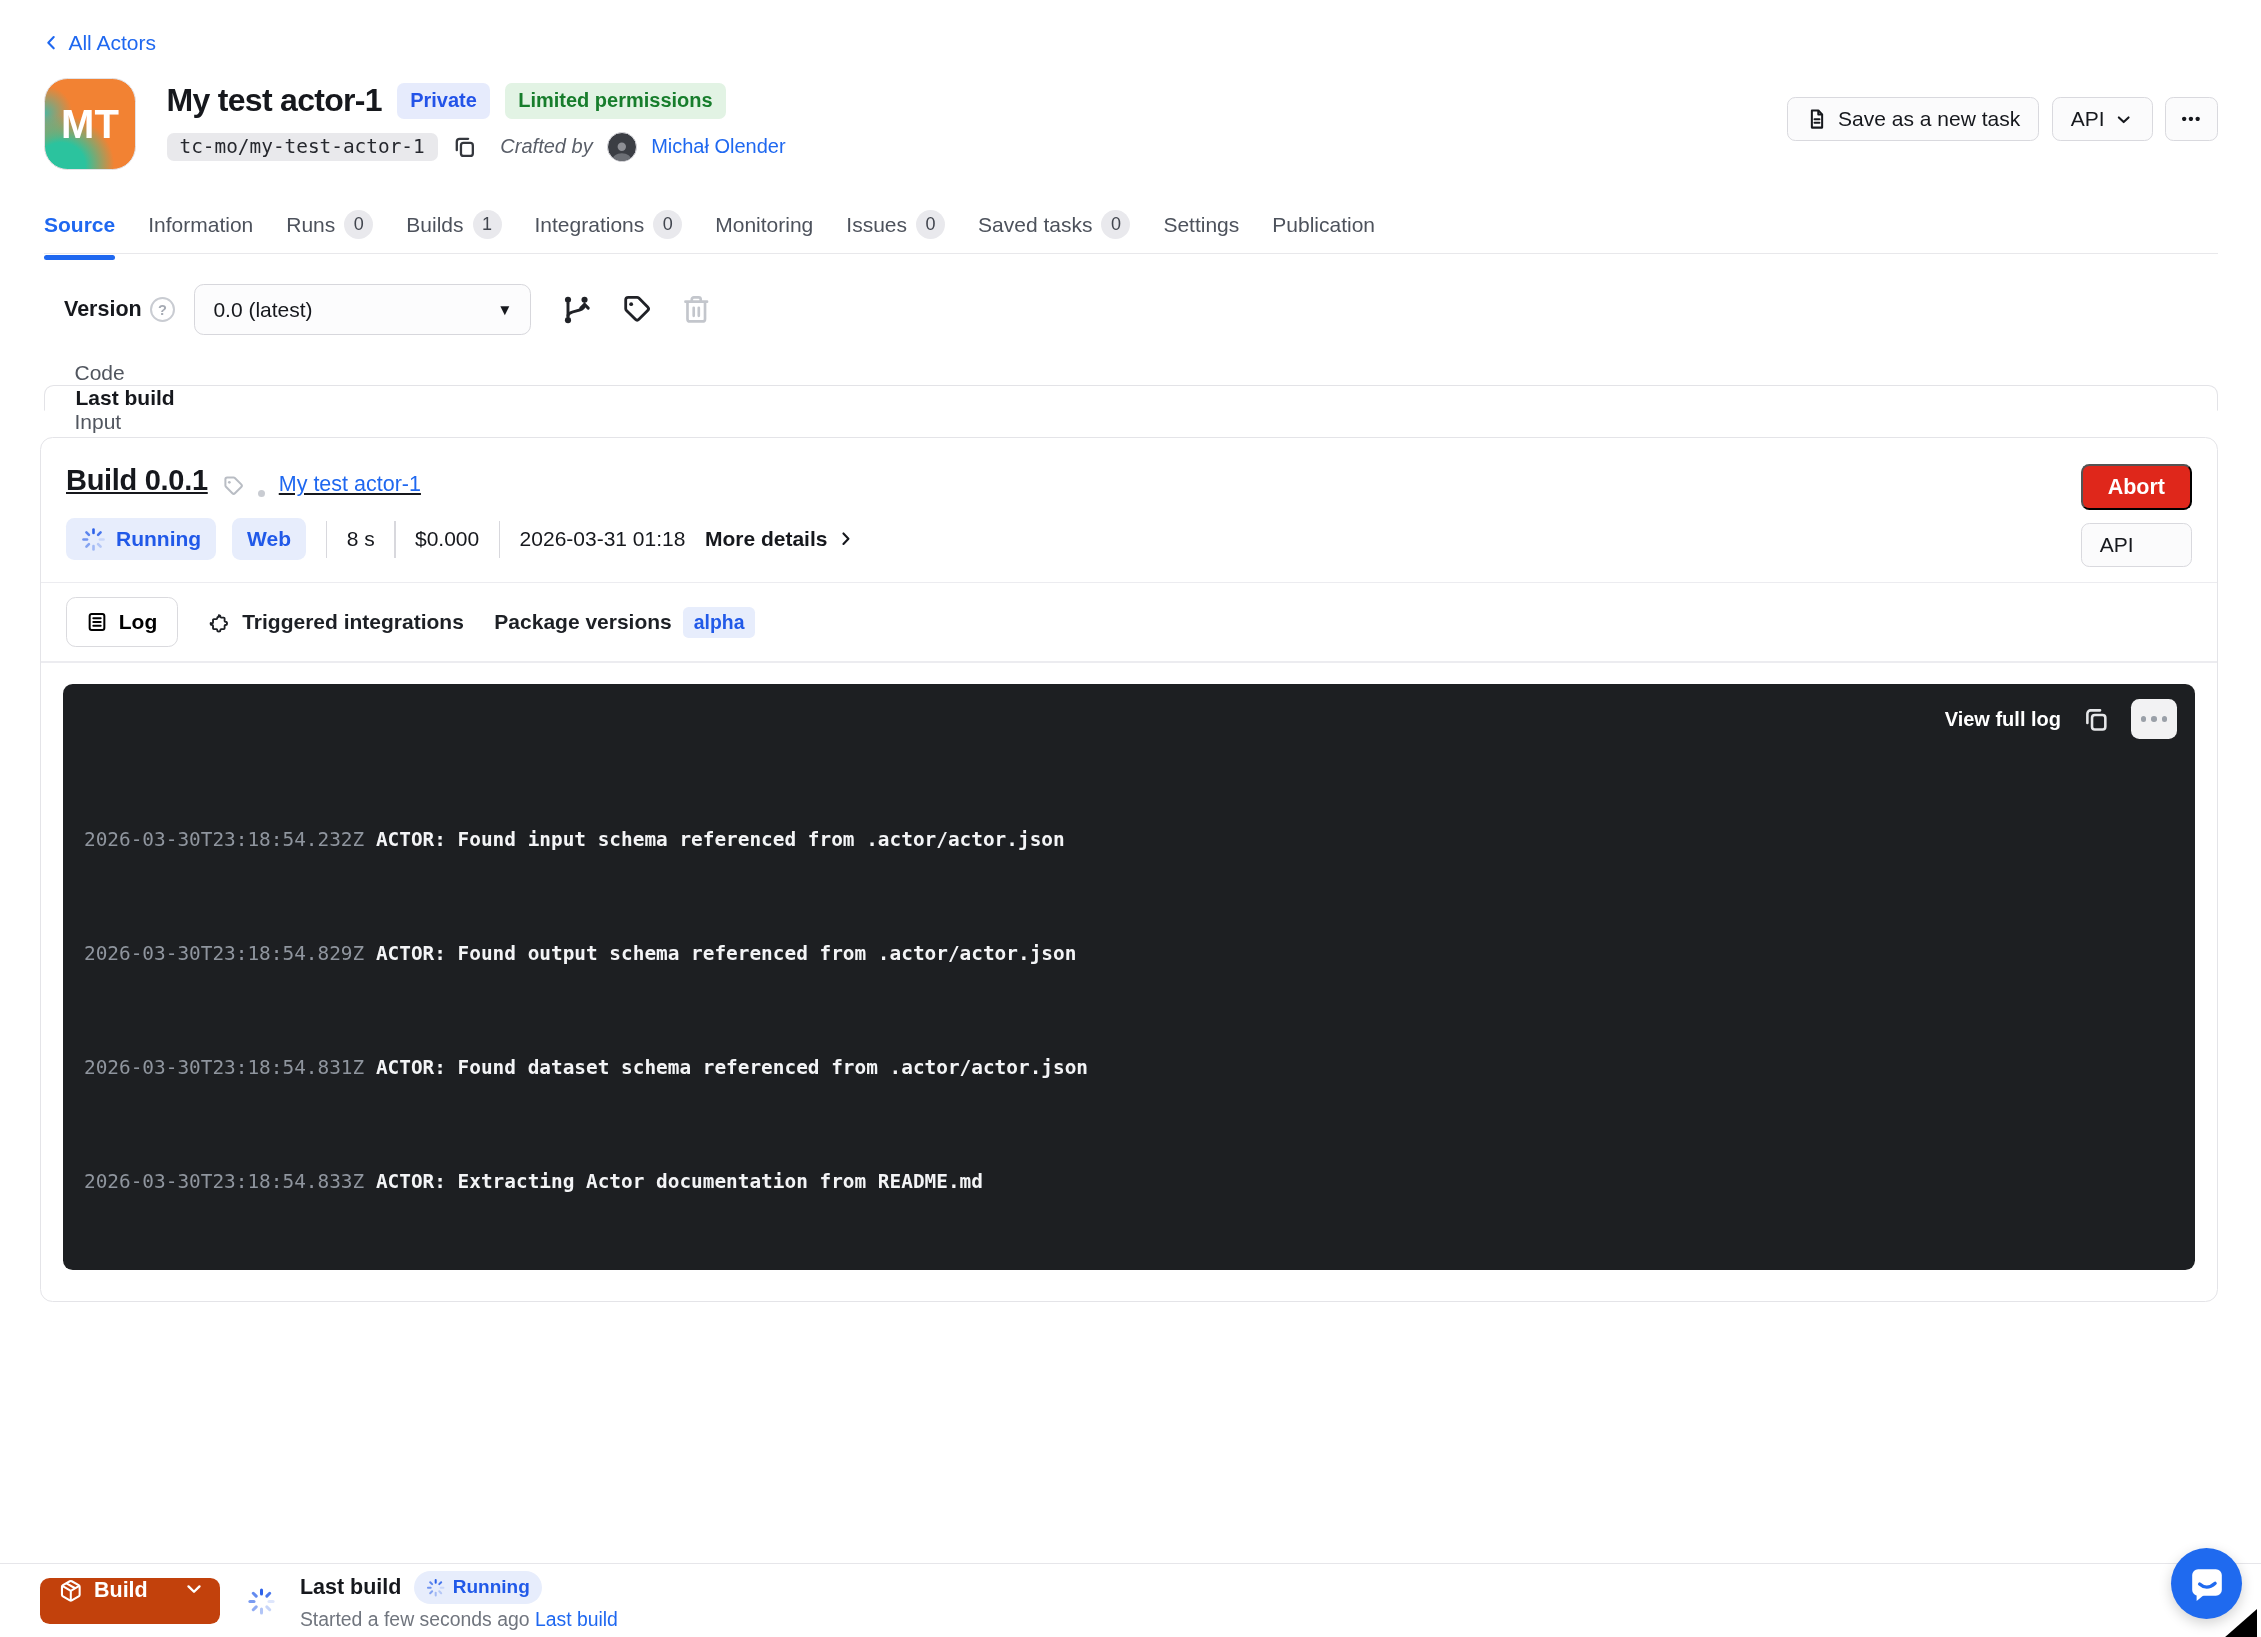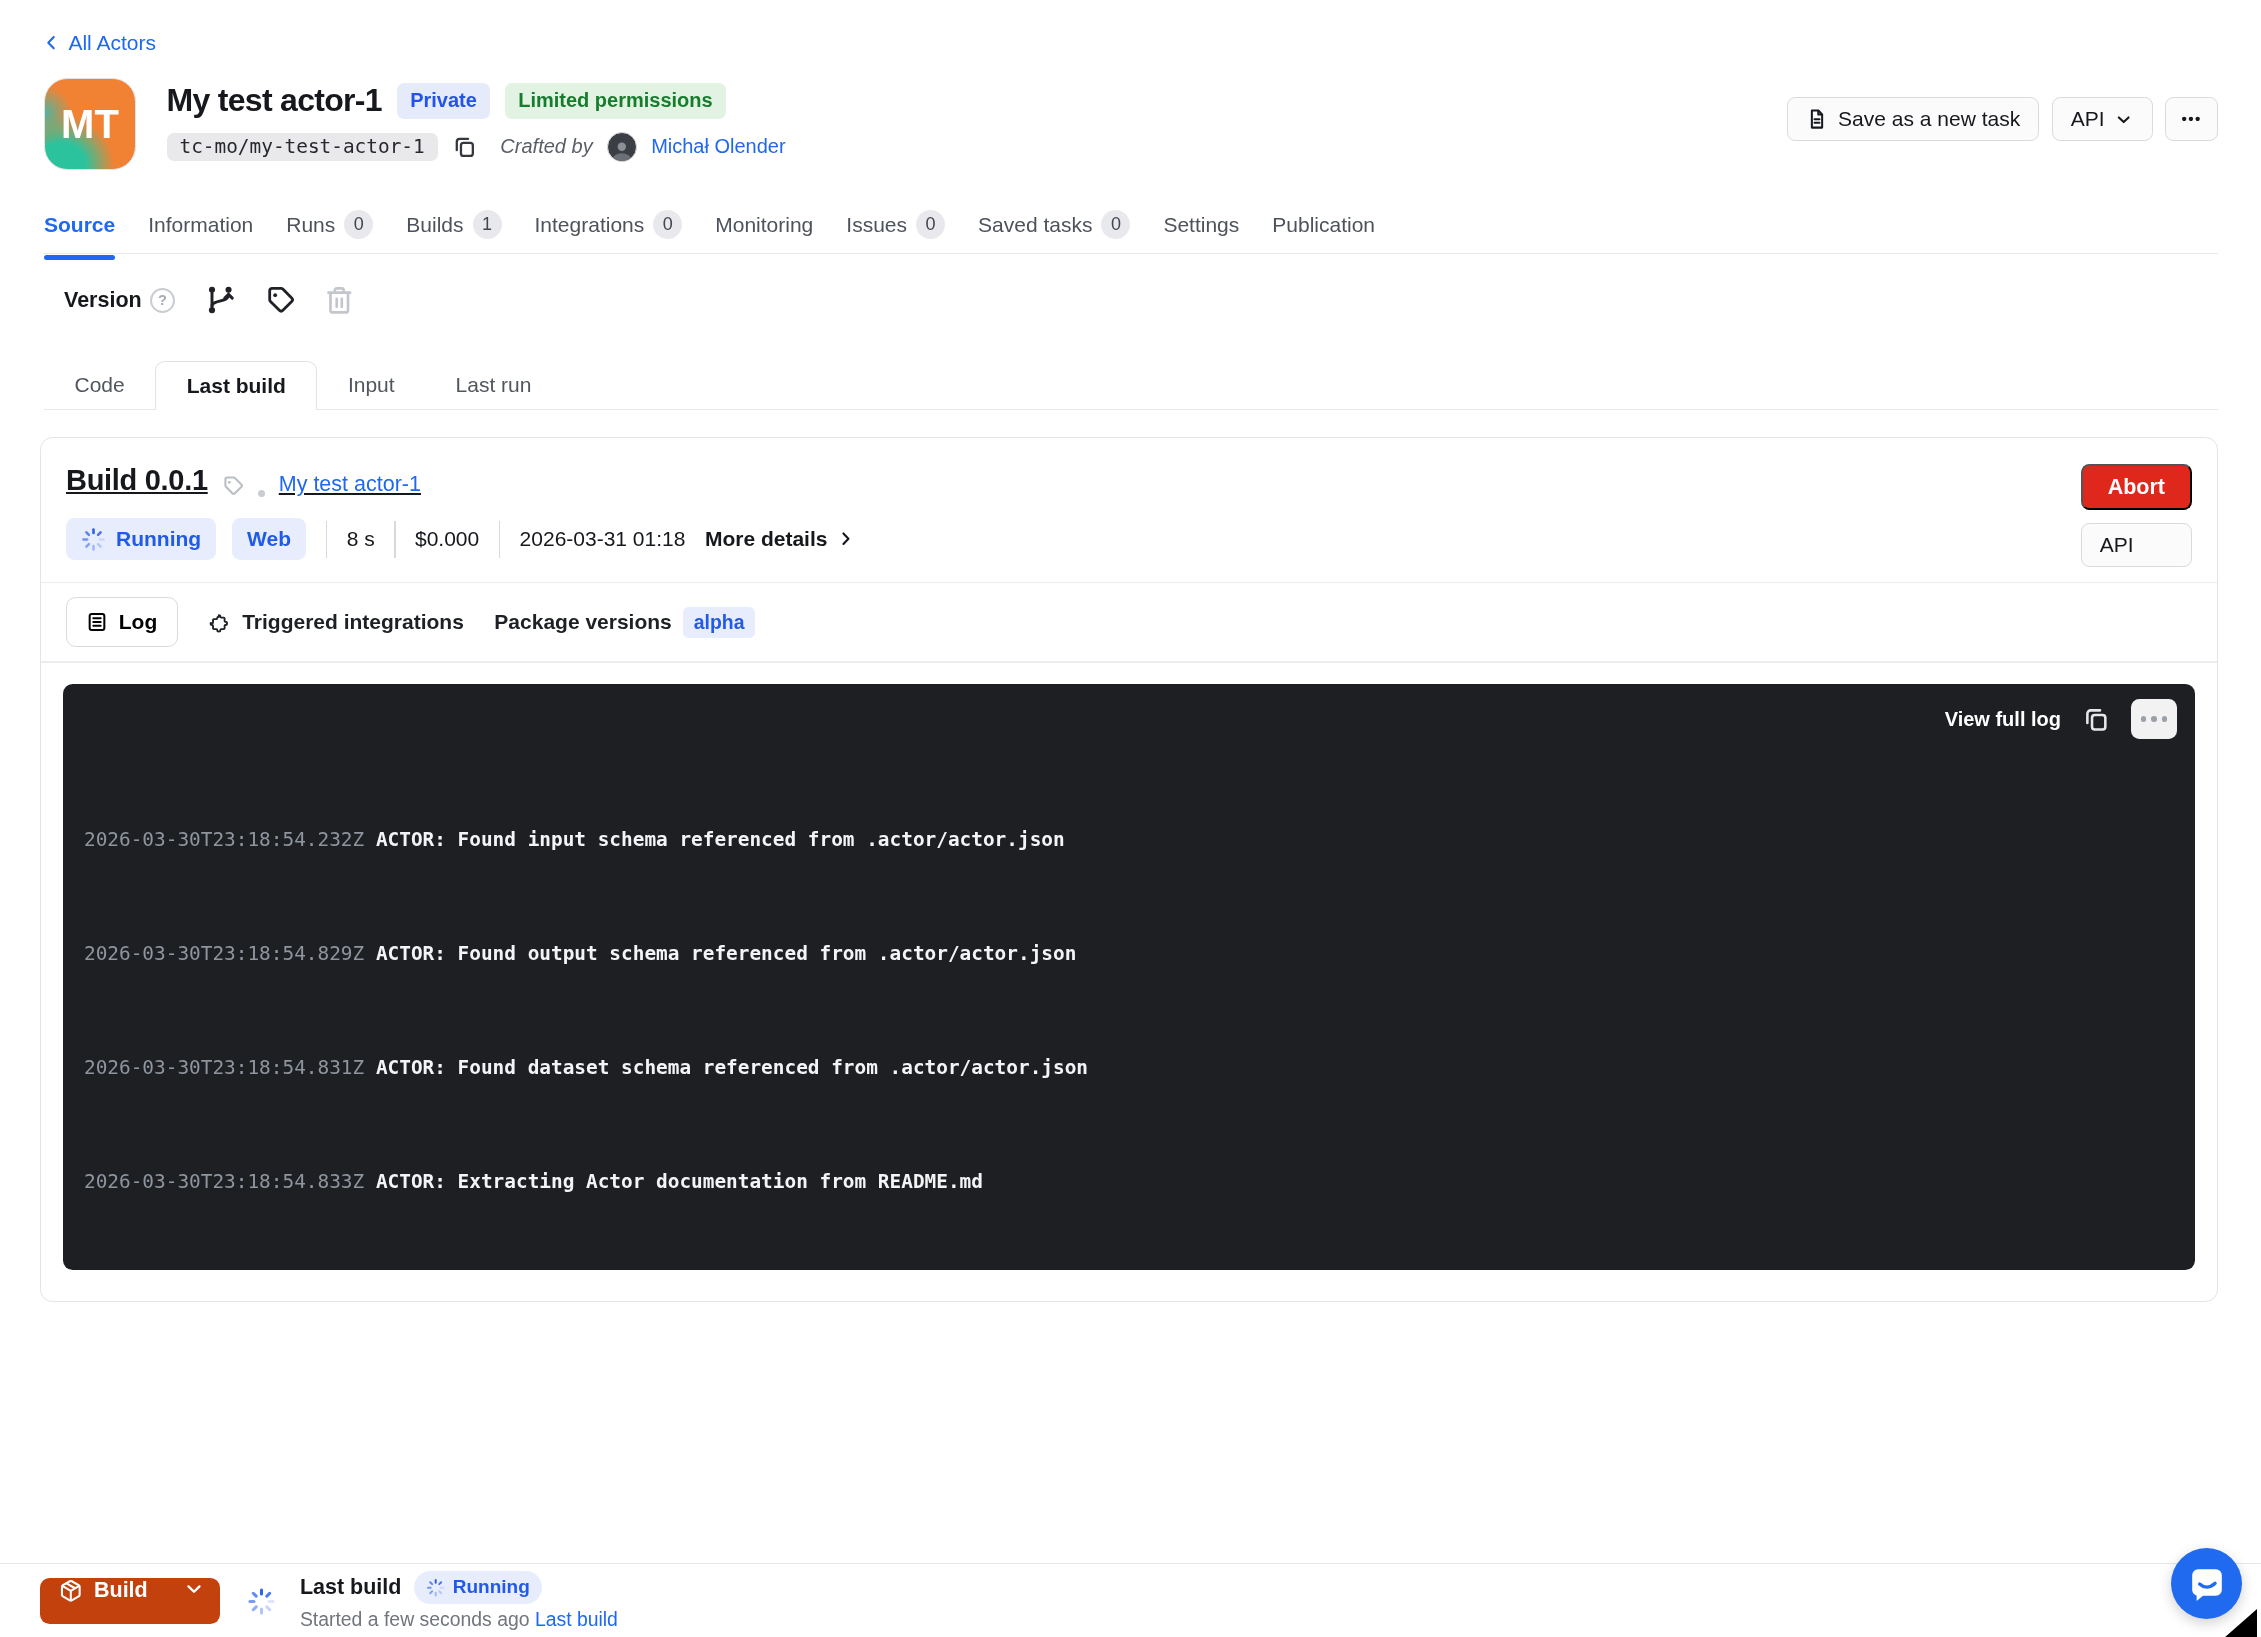--- a/index.html
+++ b/index.html
@@ -61,21 +61,21 @@
     margin-left:8.3px; }
   .version-select { width:337px; height:51px; margin-left:19.4px; border:1.4px solid #d7d7dc; border-radius:9.7px;
     background:#fcfcfd; display:flex; align-items:center; justify-content:space-between; padding:0 18px;
     font-size:21px; color:#16181d; cursor:pointer; }
   .caret { font-size:15.3px; color:#16181d; }
   .v-icons { display:flex; align-items:center; gap:29px; margin-left:29px; color:#202227; }
   .v-icons .disabled { color:#c3c6cc; }
 
   
   .subtabs { position:absolute; top:361px; left:44px; right:43px; height:49px; display:flex;
-    border-bottom:1.4px solid #e8e8eb; }
+    border-bottom:1.4px solid #e8e8eb;flex-direction:column; }
   .subtab { padding:0 30.5px; display:flex; align-items:center; font-size:21px; font-weight:500;
     color:#51565f; cursor:pointer; }
   .subtab.active { background:#fff; border:1.4px solid #e3e3e7; border-bottom:1.4px solid #fff;
     border-radius:9.7px 9.7px 0 0; font-weight:700; color:#16181d; margin-bottom:-1.4px; }
 
   
   .card { position:absolute; top:437px; left:40px; right:43px; height:865px;
     border:1.4px solid #e4e4e8; border-radius:12.5px; background:#fff; }
   .card-header { position:relative; padding:26px 25px 22px 25px; }
   .build-title-row { display:flex; align-items:flex-end; gap:14px;text-decoration:underline; }
@@ -317,20 +317,24 @@
       <div class="tab">
         <span class="tab-label">Publication</span>
 
       </div>
     </div>
   <div class="tabs-divider"></div>
 
   <div class="version-row">
     <span class="version-label">Version</span>
     <span class="help-circle">?</span>
+    <div class="version-select">
+      <span>0.0 (latest)</span>
+      <span class="caret">▼</span>
+    </div>
     <div class="v-icons">
       <span style="display:flex;">
         <svg class="ic" width="32" height="32" viewBox="0 0 46 46">
             <use href="#i-branch"></use>
           </svg>
       </span>
       <span style="display:flex;">
         <svg class="ic" width="30.5" height="30.5" viewBox="0 0 44 44">
             <use href="#i-tag"></use>
           </svg>

